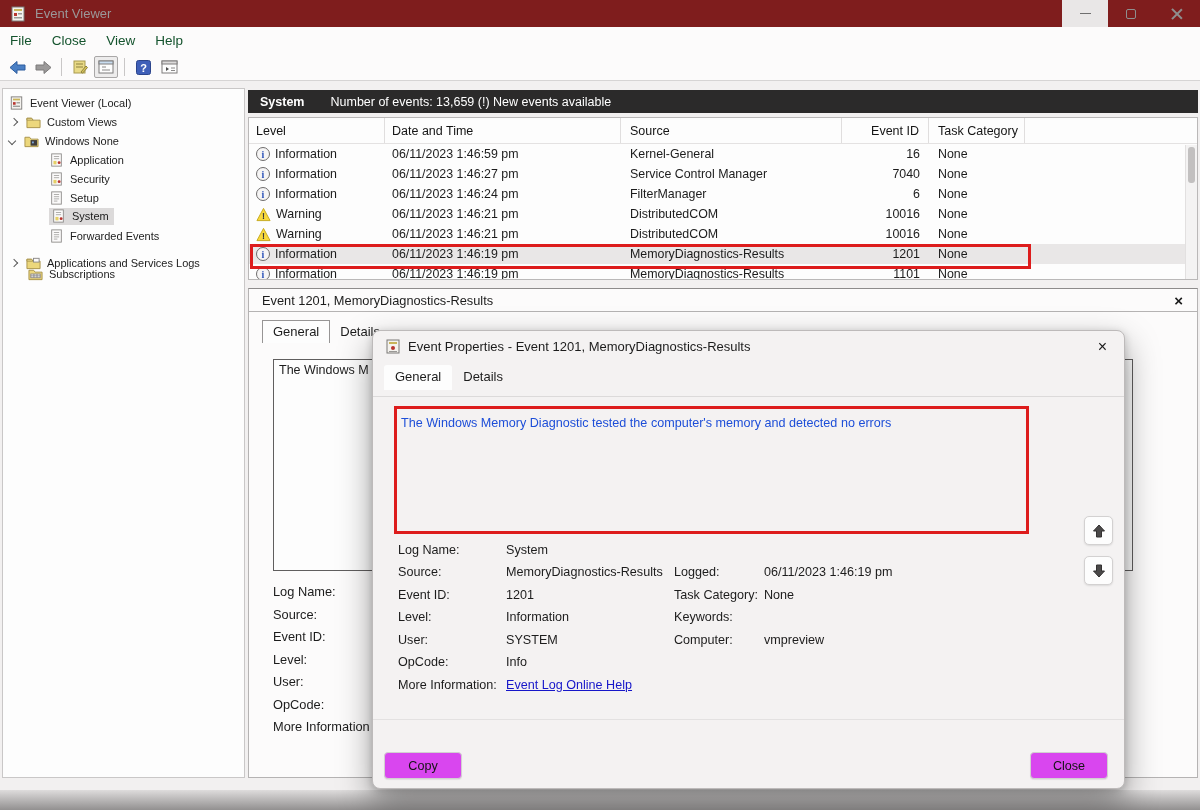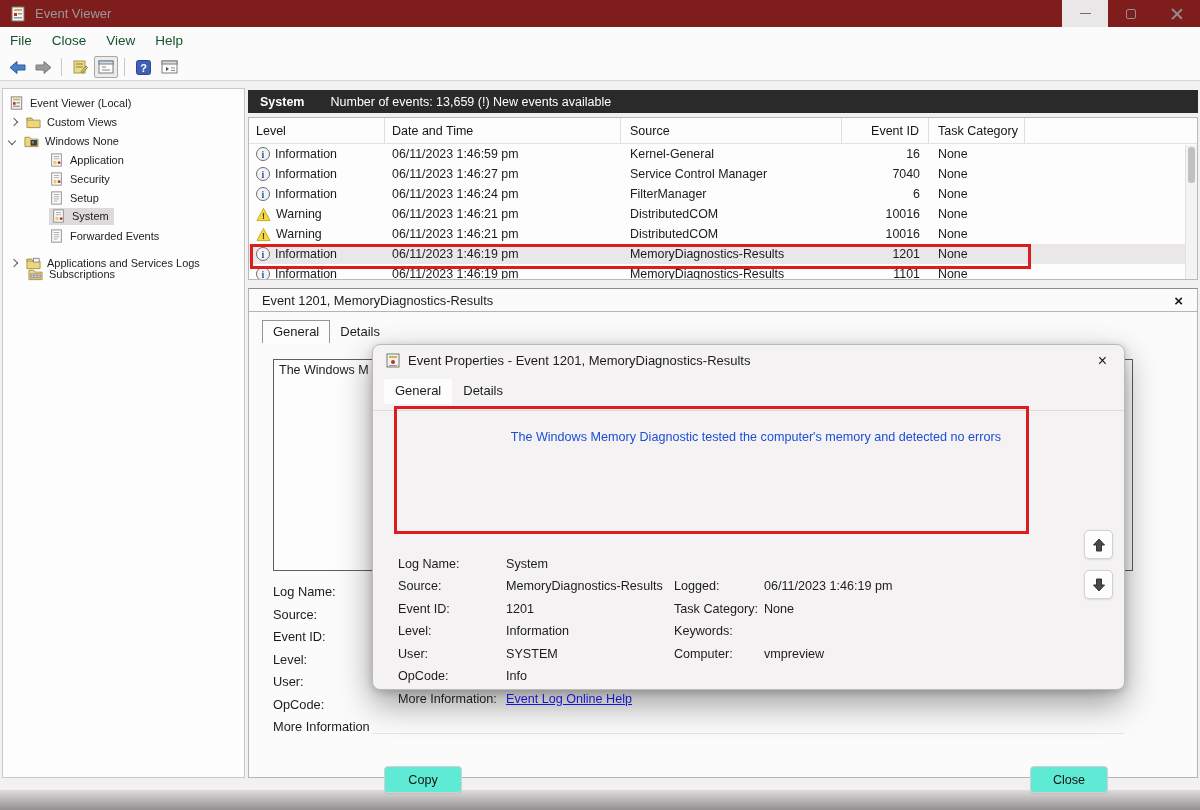--- a/index.html
+++ b/index.html
@@ -69,35 +69,35 @@
   .pv-header { height:23px; display:flex; align-items:center; border-bottom:1px solid #b5b3b3; background:#fcfbfb; font-size:12.8px; }
   .pv-header .pv-title { margin-left:13px; }
   .pv-close { margin-left:auto; margin-right:14px; font-weight:bold; font-size:15px; color:#1a1a1a; }
   .pv-tabs { position:absolute; left:13px; top:31px; display:flex; align-items:flex-end; }
   .pv-tab { padding:3px 10px 4px; font-size:13px; }
   .pv-tab.active { background:#fdfdfd; border:1px solid #979595; border-bottom:none; }
   .pv-textbox { position:absolute; left:24px; top:70px; width:860px; height:212px; border:1px solid #605e5e; background:#fdfdfd; padding:3px 5px; font-size:12.5px; overflow:hidden; white-space:nowrap; }
   .pv-label { position:absolute; left:24px; font-size:12.8px; color:#1c1c1c; white-space:nowrap; }
 
   
-  .dialog { position:absolute; left:372px; top:344px; width:753px; height:346px; background:#f4f2f2; border:1px solid #bdbaba; border-radius:8px; box-shadow:0 14px 34px rgba(0,0,0,0.38), 0 2px 8px rgba(0,0,0,0.18);text-align:right; }
+  .dialog { position:absolute; left:372px; top:330px; width:753px; height:459px; background:#f4f2f2; border:1px solid #bdbaba; border-radius:8px; box-shadow:0 14px 34px rgba(0,0,0,0.38), 0 2px 8px rgba(0,0,0,0.18); }
   .dlg-titlebar { height:31px; display:flex; align-items:center; }
   .dlg-titlebar .dlg-icon { margin-left:13px; width:14px; height:15px; }
   .dlg-titlebar .dlg-title { margin-left:8px; font-size:13px; }
   .dlg-close { margin-left:auto; margin-right:17px; font-size:16px; color:#1a1a1a; }
   .dlg-tabs { position:absolute; left:11px; top:34px; display:flex; align-items:flex-end; }
   .dlg-tab { padding:4px 11px 6px; font-size:13px; }
   .dlg-tab.active { background:#fdfdfd; border-radius:3px 3px 0 0; }
   .dlg-tabline { position:absolute; left:0; top:65px; width:100%; border-top:1px solid #dcdada; }
   .dlg-message { position:absolute; left:28px; top:85px; width:600px; font-size:12.6px; color:#1d4ed8; }
   .fld { position:absolute; font-size:12.6px; white-space:nowrap; }
   .dlg-link { color:#1616c9; text-decoration:underline; }
   .nav-btn { position:absolute; left:711px; width:29px; height:29px; background:#fdfdfd; border:1px solid #d3d1d1; border-radius:5px; box-shadow:0 1px 2px rgba(0,0,0,0.10); display:flex; align-items:center; justify-content:center; }
   .dlg-footer-line { position:absolute; left:0; top:388px; width:100%; border-top:1px solid #e3e1e1; }
-  .dlg-btn { position:absolute; top:421px; width:78px; height:27px; background:#5eead4; border:1px solid #d2d0d0; border-radius:4px; box-shadow:0 1px 1px rgba(0,0,0,0.08); font-size:12.6px; display:flex; align-items:center; justify-content:center; color:#141414; }
+  .dlg-btn { position:absolute; top:421px; width:78px; height:27px; background:#d946ef; border:1px solid #d2d0d0; border-radius:4px; box-shadow:0 1px 1px rgba(0,0,0,0.08); font-size:12.6px; display:flex; align-items:center; justify-content:center; color:#141414; }
 
   
   .red-box { position:absolute; border:3px solid #dd1c1c; z-index:50; pointer-events:none; }
   .bottom-strip { position:absolute; left:0; top:790px; width:1200px; height:20px; background:linear-gradient(#dedcdc, #929090); }
   .dlg-z { z-index:30; }
 </style>
 </head>
 <body>
 
 <div id="root">

